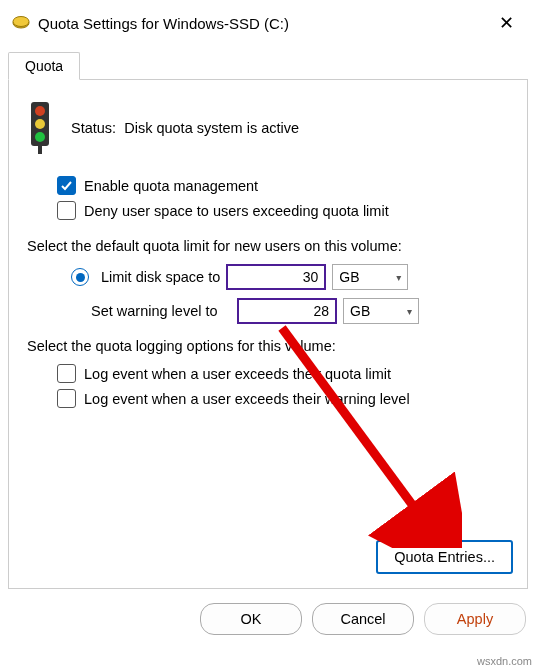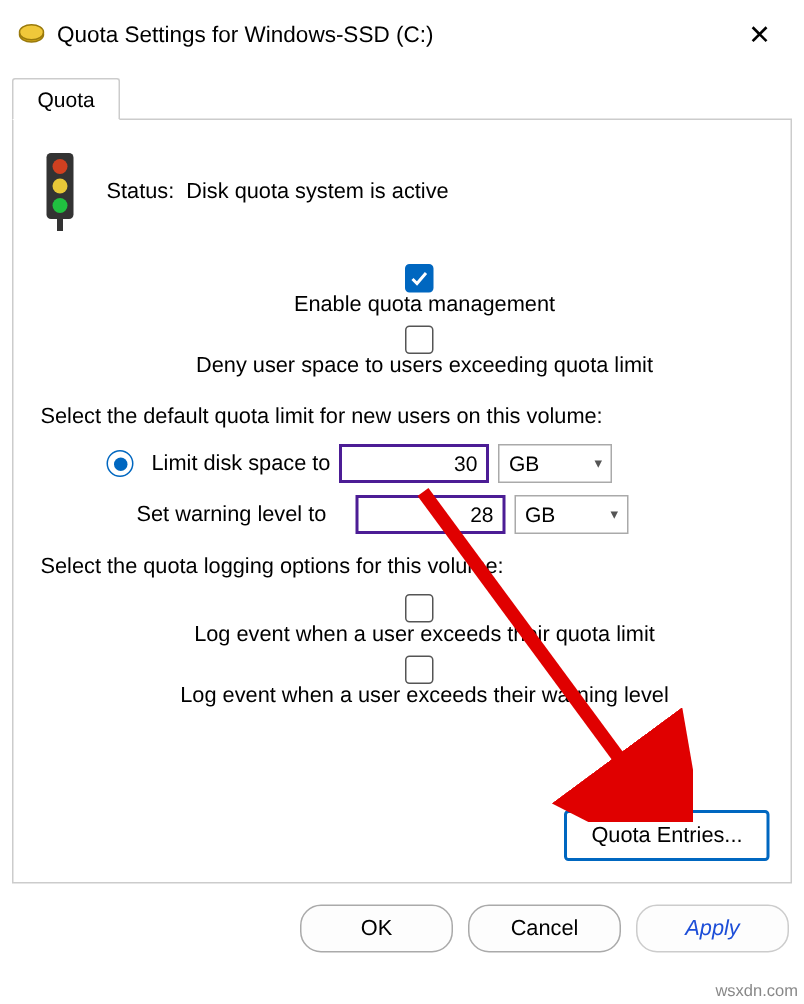--- a/index.html
+++ b/index.html
@@ -8,21 +8,21 @@
     .titlebar-icon { width: 18px; height: 18px; margin-right: 8px; }
     .titlebar-text { font-size: 15px; color: #000; flex: 1; }
     .close-x { font-size: 18px; color: #000; padding: 4px 10px; cursor: pointer; }
     .tab-container { margin: 6px 8px 0 8px; position: relative; }
     .tab { display: inline-block; border: 1px solid #ccc; border-bottom: 1px solid #fff; padding: 5px 16px; font-size: 14px; background: #fff; border-radius: 2px 2px 0 0; position: relative; z-index: 2; }
     .tab-body { border: 1px solid #ccc; margin-top: -1px; padding: 20px 18px 20px 18px; height: 510px; position: relative; z-index: 1; }
     .status-row { display: flex; align-items: center; gap: 18px; margin-bottom: 20px; }
     .traffic-light { width: 26px; height: 56px; }
     .status-text { font-size: 14.5px; }
     .check-group { margin-left: 30px; margin-bottom: 18px; }
-    .check-row { display: flex; align-items: center; margin: 6px 0; flex-direction: column; }
+    .check-row { display: flex; align-items: center; margin: 6px 0; }
     .checkbox { width: 19px; height: 19px; border: 1px solid #555; border-radius: 3px; margin-right: 8px; display: inline-flex; align-items: center; justify-content: center; flex-shrink: 0; }
     .checkbox.checked { background: #0067c0; border-color: #0067c0; }
     .checkbox.checked svg { display: block; }
     .checkbox svg { display: none; }
     .check-label { font-size: 14.5px; }
     .section-label { font-size: 14.5px; margin: 4px 0 10px 0; }
     .radio-group { margin-left: 44px; }
     .radio-row { display: flex; align-items: center; margin: 8px 0; gap: 6px; }
     .radio { width: 18px; height: 18px; border: 1.5px solid #555; border-radius: 50%; margin-right: 6px; display: inline-flex; align-items: center; justify-content: center; flex-shrink: 0; }
     .radio.selected { border-color: #0067c0; }
@@ -30,21 +30,21 @@
     .radio-label { font-size: 14.5px; }
     .input-row { display: flex; align-items: center; margin: 8px 0 8px 20px; gap: 6px; }
     .input-row .radio-label { width: 140px; }
     .num-input { width: 100px; border: 2px solid #4c1d95; padding: 3px 6px; text-align: right; font-size: 14px; height: 26px; }
     .unit-select { width: 76px; border: 1px solid #aaa; padding: 3px 6px; font-size: 14px; height: 26px; display: inline-flex; align-items: center; justify-content: space-between; }
     .unit-select .chev { font-size: 10px; color: #555; }
     .log-group { margin-left: 30px; margin-top: 6px; }
     .quota-entries-btn { position: absolute; right: 14px; bottom: 14px; border: 2px solid #0067c0; background: #fff; padding: 7px 16px; font-size: 14.5px; border-radius: 3px; cursor: pointer; margin-left: 36px; }
     .button-row { display: flex; justify-content: flex-end; gap: 10px; padding: 14px 10px 10px 0; }
     .btn { border: 1px solid #aaa; background: #fdfdfd; padding: 7px 0; width: 102px; font-size: 14.5px; text-align: center; border-radius: 14px; cursor: pointer; }
-    .btn.disabled { color: #1d4ed8; border-color: #ccc; font-style: italic; }
+    .btn.disabled { color: #c2410c; border-color: #ccc; }
     .arrow { position: absolute; left: 272px; top: 318px; pointer-events: none; z-index: 10; }
     .watermark { position: absolute; right: 4px; bottom: 2px; font-size: 11px; color: #888; }
   </style>
 </head>
 <body>
 
 <div class="titlebar">
   <span class="titlebar-icon">
     <svg viewBox="0 0 18 18">
         <ellipse cx="9" cy="9" rx="8" ry="5" fill="#d4a916" stroke="#9a7a0c"></ellipse>

